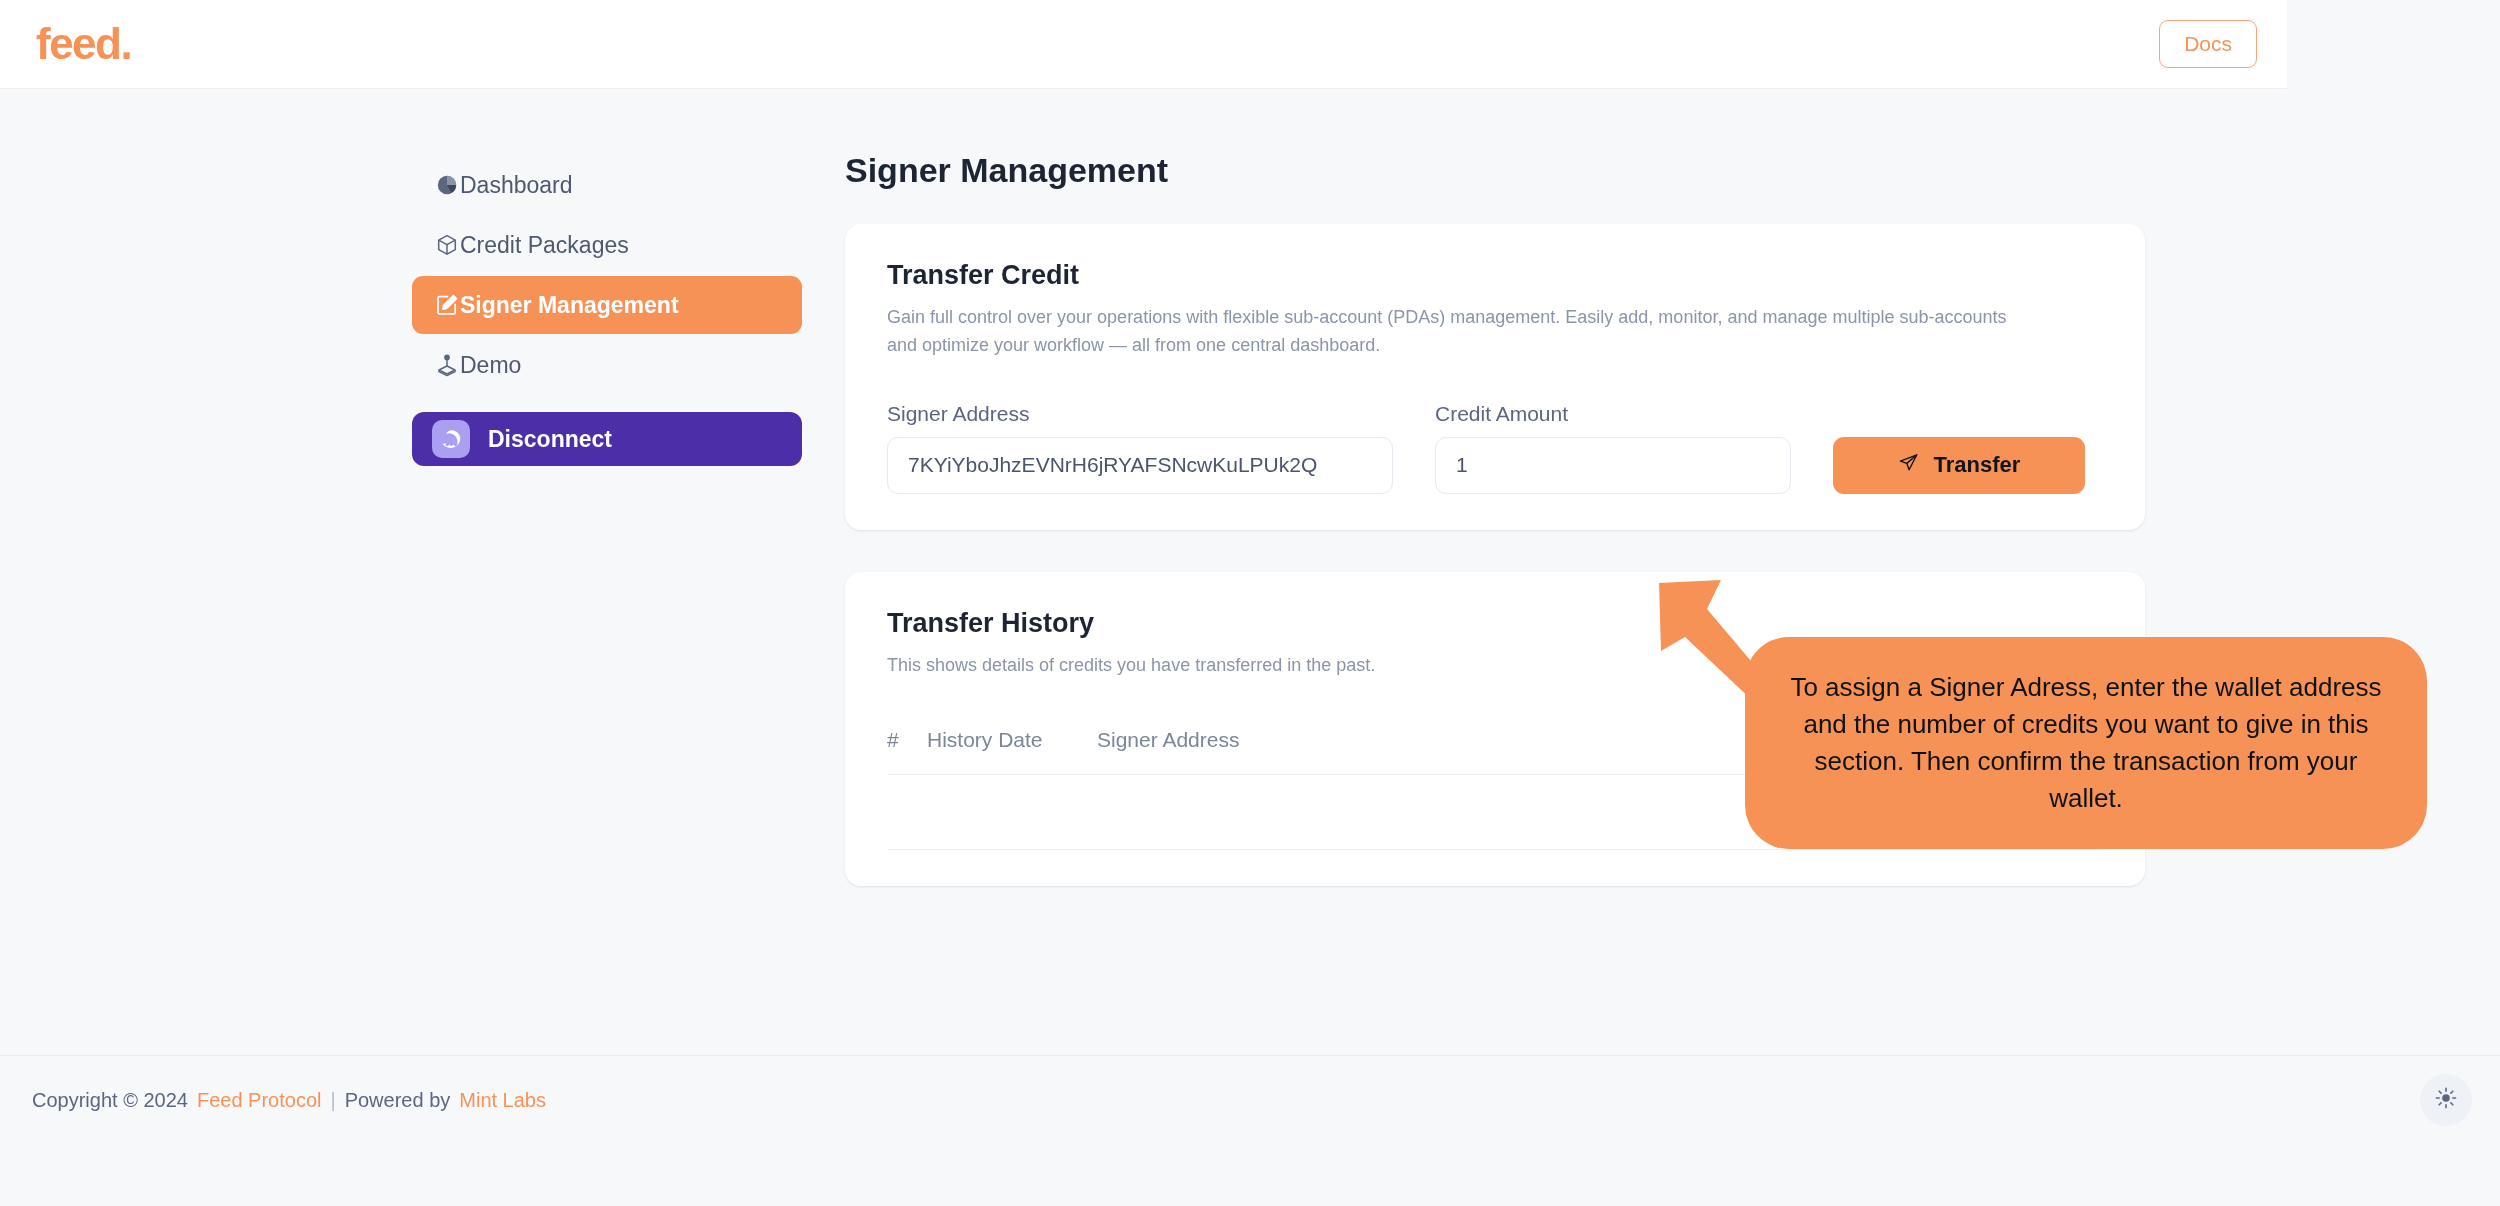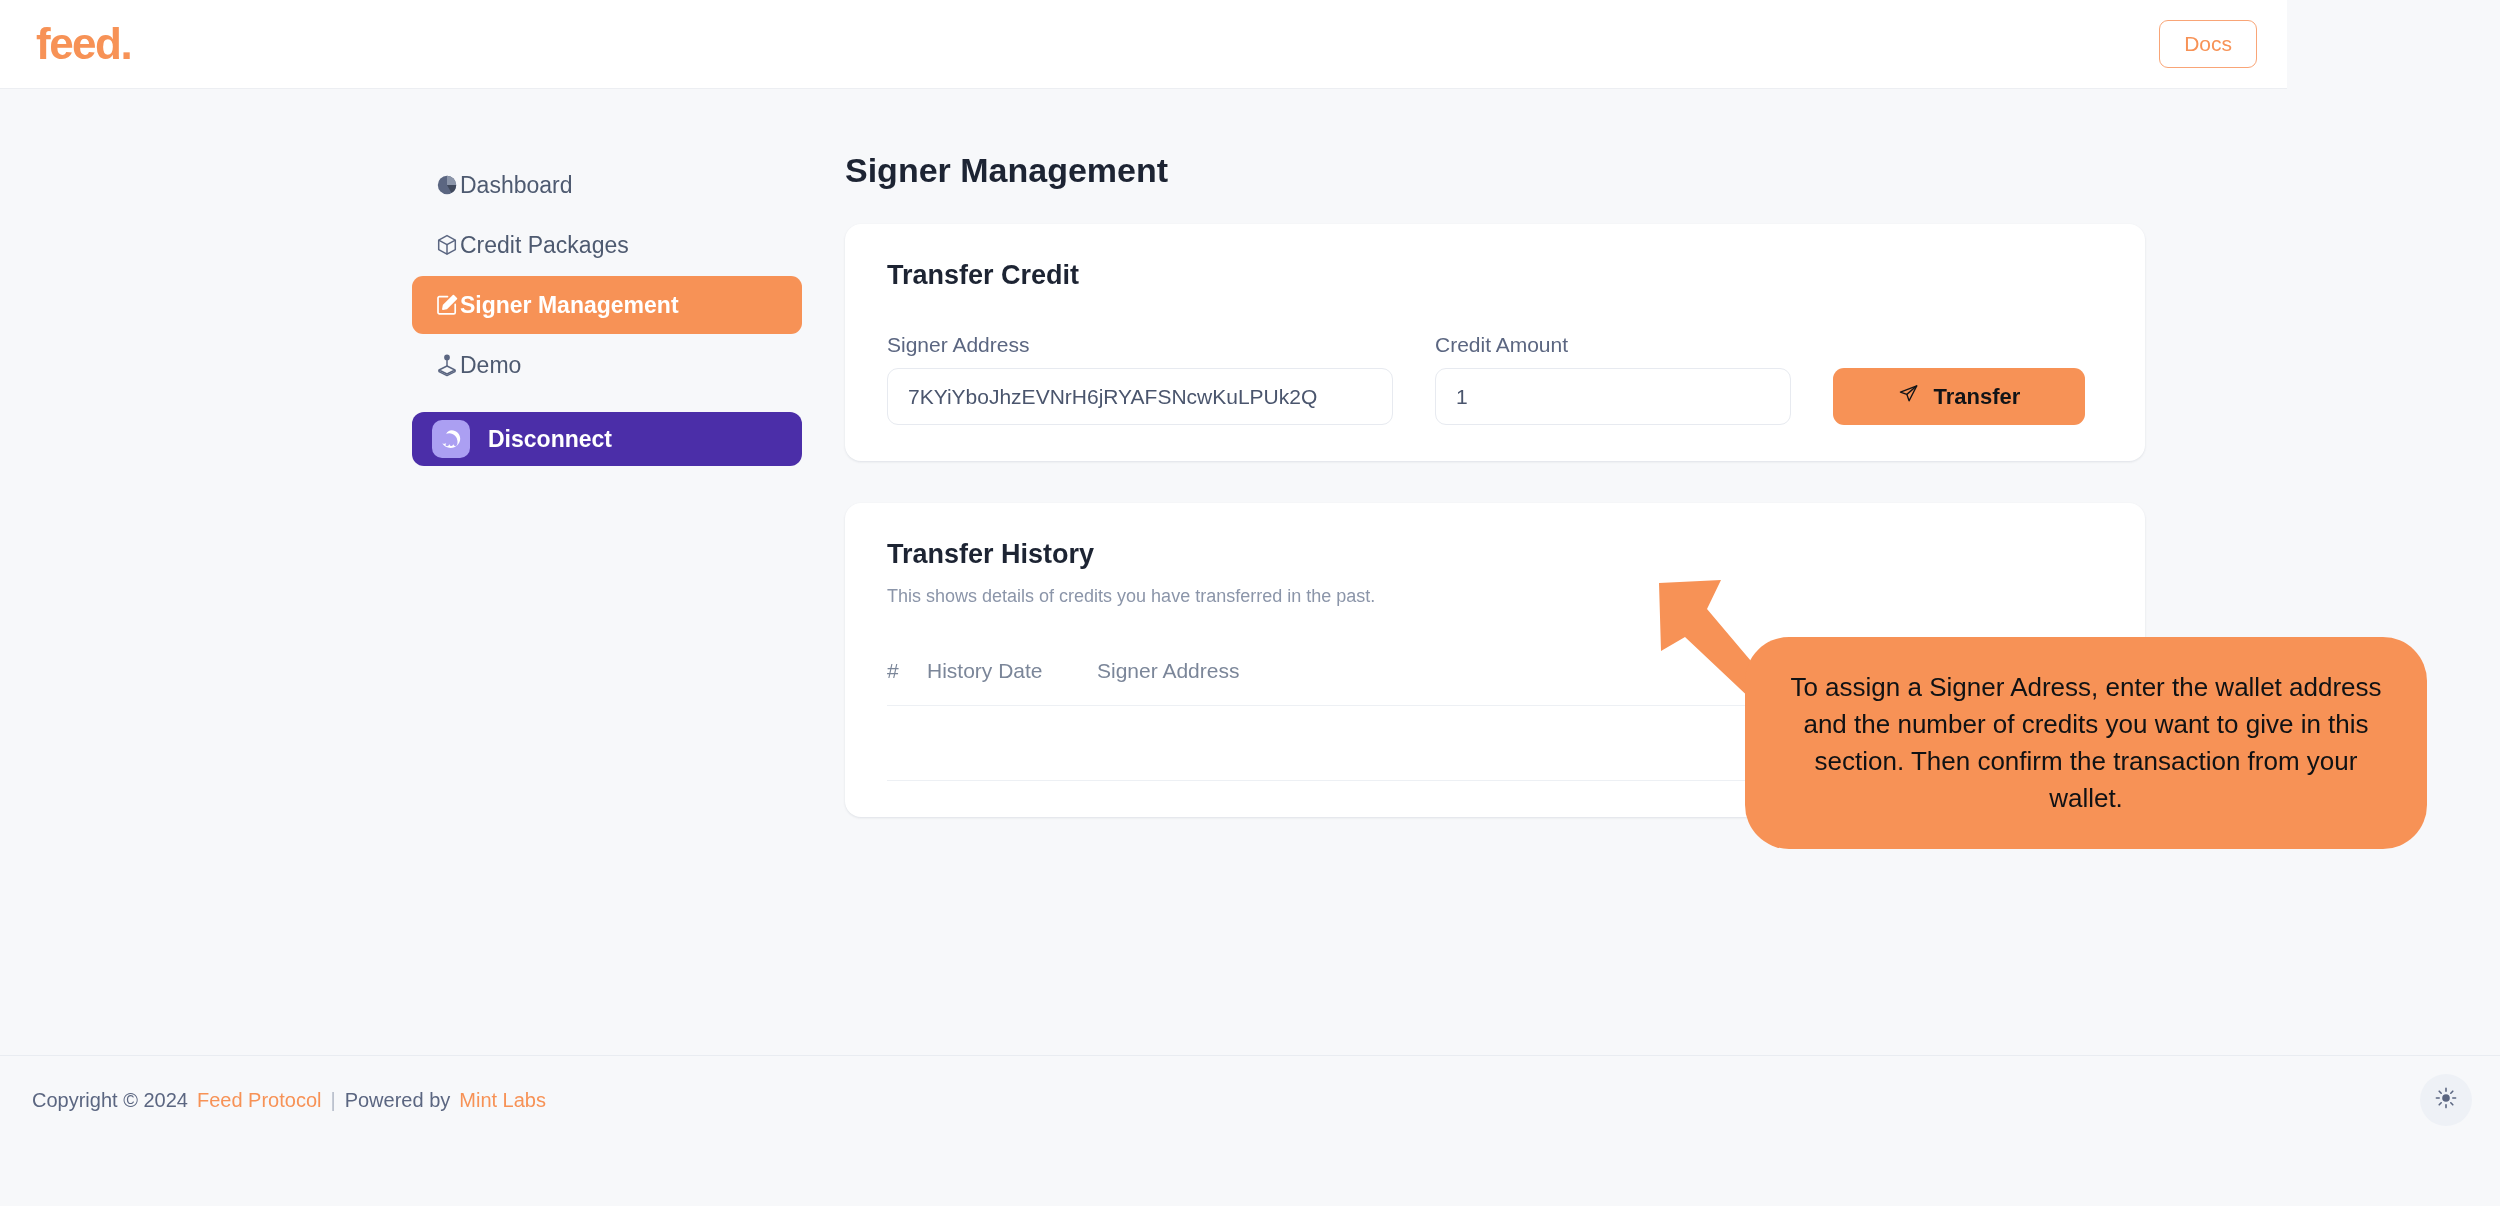--- a/index.html
+++ b/index.html
@@ -215,20 +215,21 @@
       <span>Disconnect</span>
     </div>
   </div>
 
   <div class="main">
 
     <div class="page-title">Signer Management</div>
 
     <div class="card">
       <div class="card-title">Transfer Credit</div>
+      <div class="card-desc">Gain full control over your operations with flexible sub-account (PDAs) management. Easily add, monitor, and manage multiple sub-accounts and optimize your workflow — all from one central dashboard.</div>
 
       <div class="form-row">
         <div>
           <label class="field-label">Signer Address</label>
           <input class="text-input input-addr" type="text" value="7KYiYboJhzEVNrH6jRYAFSNcwKuLPUk2Q" style="">
         </div>
 
         <div>
           <label class="field-label">Credit Amount</label>
           <input class="text-input input-amount" type="text" value="1" style="">

